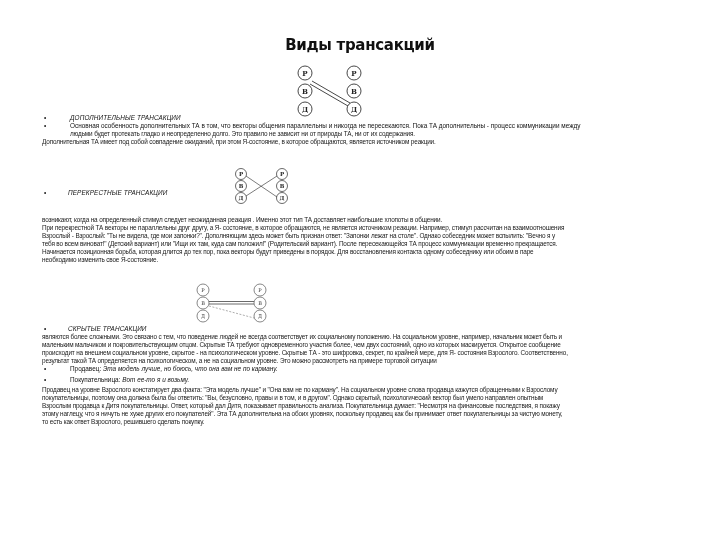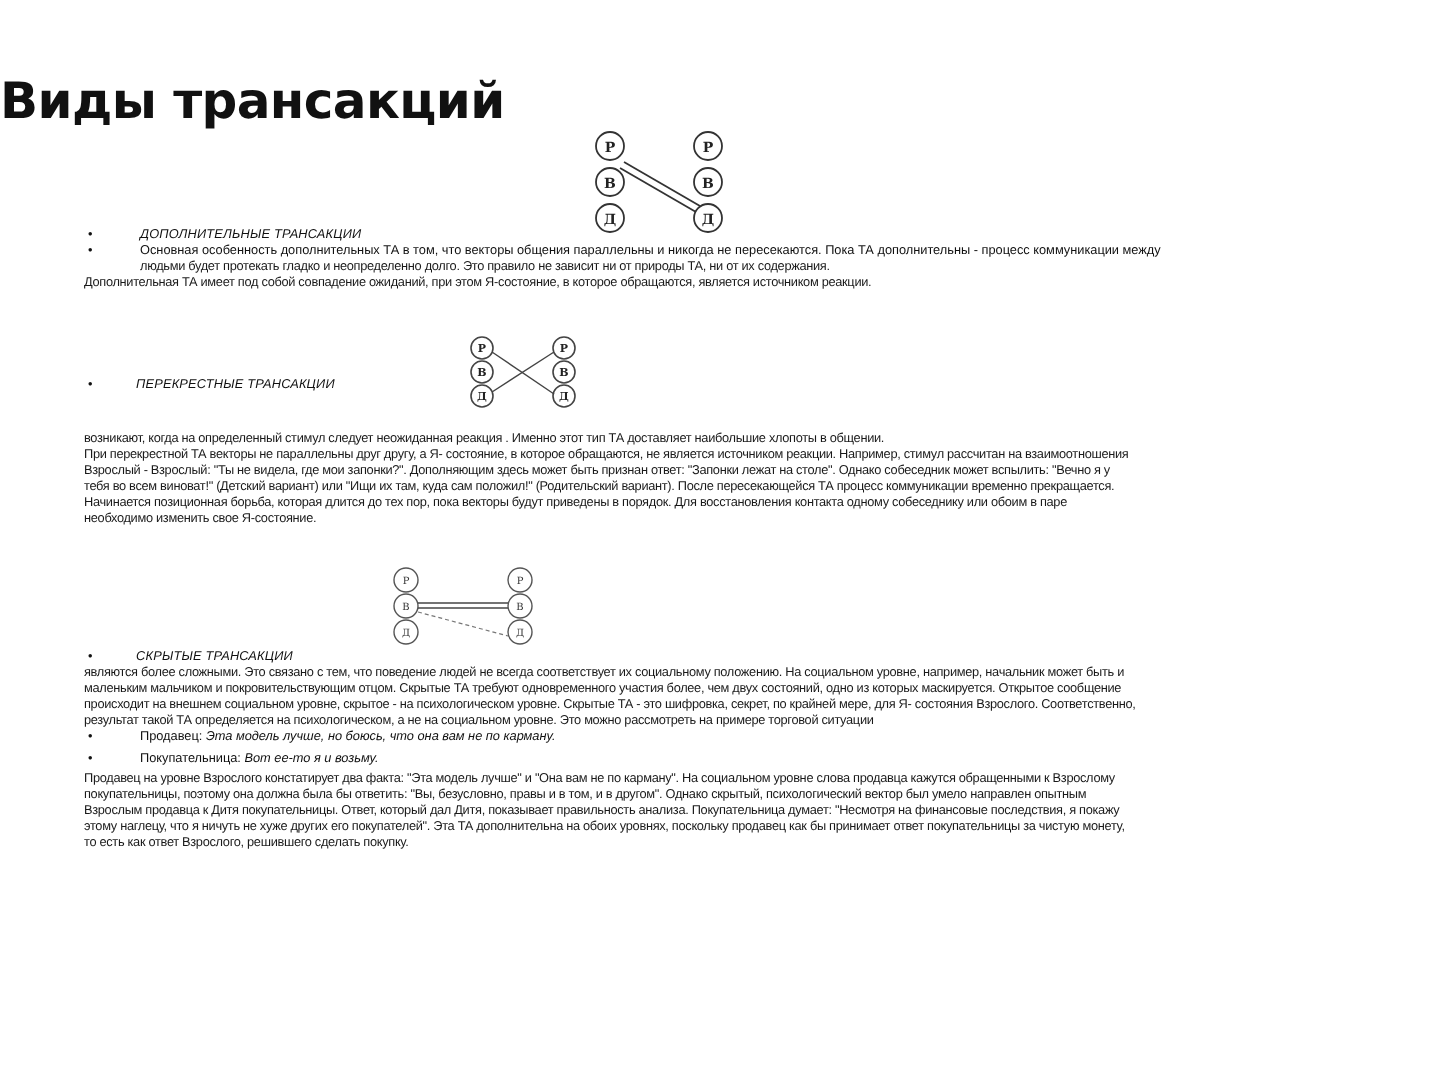--- a/index.html
+++ b/index.html
@@ -1,21 +1,21 @@
 <!DOCTYPE html>
 <html><head>
   <meta charset="utf-8">
   <style>
     * { margin: 0; padding: 0; box-sizing: border-box; }
     html, body { width: 720px; height: 540px; background: #ffffff; overflow: hidden; }
     body { position: relative; font-family: "Liberation Sans", sans-serif; color: #111; }
 
     .title {
-      position: absolute; left: 0; top: 36px; width: 720px; text-align: left;
-      font-family: "DejaVu Sans", sans-serif; font-weight: bold; font-size: 25px;
+      position: absolute; left: 0; top: 36px; width: 720px; text-align: center;
+      font-family: "DejaVu Sans", sans-serif; font-weight: bold; font-size: 15px;
       letter-spacing: -0.3px; color: #111;
     }
 
     .diagram { position: absolute; }
     .diagram svg { display: block; }
 
     .txt {
       position: absolute; font-size: 6.4px; line-height: 8.4px; color: #1a1a1a;
       letter-spacing: -0.15px; white-space: nowrap;
     }

